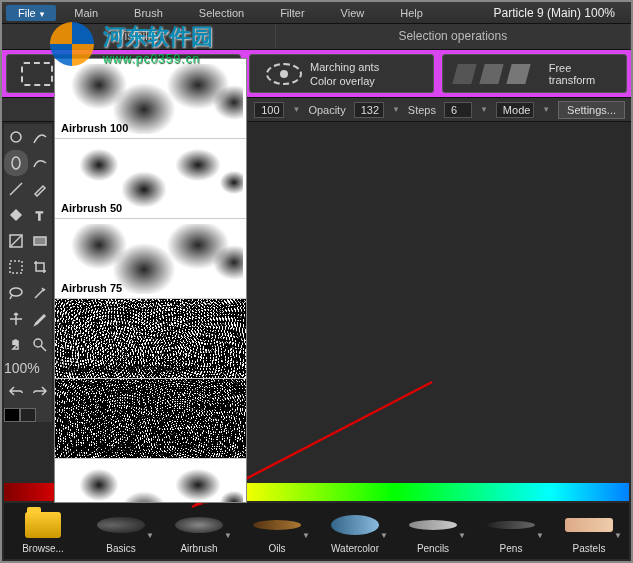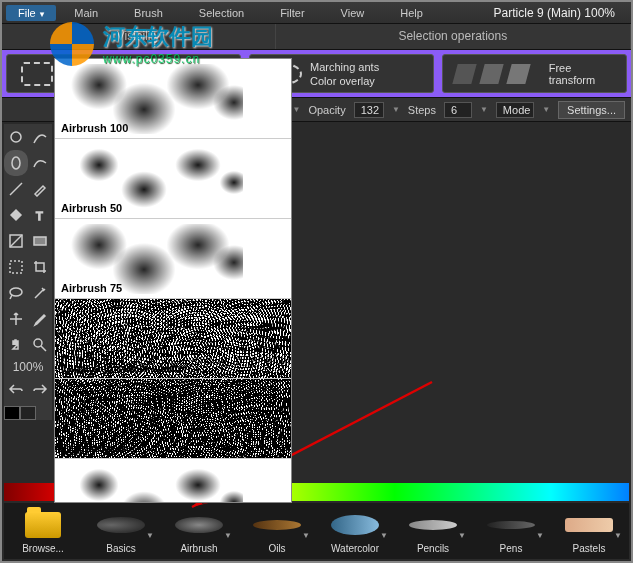--- a/index.html
+++ b/index.html
@@ -4,50 +4,50 @@
 <style>
 *{margin:0;padding:0;box-sizing:border-box;font-family:Tahoma,Arial,sans-serif;font-size:11px;color:#ddd}
 body{background:#2a2a2a;width:633px;height:563px;overflow:hidden;position:relative;border:2px solid #888}
 .menu-bar{height:22px;background:linear-gradient(#3a3a3a,#2f2f2f);display:flex;align-items:center;padding:0 4px;border-bottom:1px solid #111}
 .menu-item{padding:3px 18px;cursor:pointer;color:#ccc}
 .menu-item.file{background:#2a6496;color:#fff;border-radius:2px;padding:2px 12px;position:relative}
 .menu-item.file::after{content:"▾";margin-left:4px;font-size:9px}
 .title-area{margin-left:auto;padding-right:12px;color:#eee;font-size:12px}
 .sub-header{height:26px;background:#353535;display:flex;border-bottom:1px solid #111}
 .sub-header .section{flex:1;text-align:center;padding:5px 0;color:#bbb;border-right:1px solid #444;font-size:12px}
-.ops-row{height:48px;background:#8b5cf6;display:flex;border-bottom:1px solid #111}
+.ops-row{height:48px;background:#d946ef;display:flex;border-bottom:1px solid #111}
 .ops-group{border:1px solid #555;border-radius:3px;margin:4px;display:flex;align-items:center;padding:4px 8px;background:#333}
 .sel-icon{width:32px;height:24px;border:2px dashed #ccc;border-radius:3px;margin:0 6px}
 .eye-icon{width:36px;height:22px;border:2px dashed #ccc;border-radius:50%;margin:0 8px;position:relative}
 .eye-icon::after{content:"";position:absolute;width:8px;height:8px;background:#ccc;border-radius:50%;top:5px;left:12px}
 .vis-labels{display:flex;flex-direction:column;font-size:11px;line-height:14px}
 .trans-icon{width:20px;height:20px;background:#555;margin:0 4px;transform:skewX(-15deg)}
 .options-bar{height:24px;background:#333;display:flex;align-items:center;padding:0 6px;border-bottom:1px solid #111;gap:8px}
 .opt-label{color:#ccc;font-size:11px}
 .opt-val{background:#222;padding:1px 6px;border:1px solid #555;min-width:28px;font-size:11px}
 .opt-drop{color:#888;font-size:8px}
 .btn-settings{background:#444;border:1px solid #666;padding:2px 8px;margin-left:auto;font-size:11px}
 .toolbar{position:absolute;left:2px;top:122px;width:48px;background:#383838;display:flex;flex-direction:column;gap:0}
 .tool-row{display:flex;height:26px}
 .tool{width:24px;height:26px;display:flex;align-items:center;justify-content:center;color:#ccc;font-size:14px}
 .tool svg{width:16px;height:16px;stroke:#ccc;fill:none;stroke-width:1.5}
-.pct-label{font-size:12px;color:#ccc;text-align:center;padding:2px 0}
+.pct-label{font-size:14px;color:#ccc;padding:2px 0}
 .swatches{display:flex;margin-top:4px}
 .swatch{width:16px;height:14px;border:1px solid #666}
 .color-strip{position:absolute;left:2px;bottom:60px;right:2px;height:18px;background:linear-gradient(90deg,#800000,#ff0000,#ff8000,#ffff00,#80ff00,#00ff00,#00ff80,#00ffff,#0080ff)}
 .brush-bar{position:absolute;bottom:2px;left:2px;right:2px;height:56px;background:#1a1a1a;display:flex;align-items:center;padding:0 4px;gap:8px}
 .brush-cat{display:flex;flex-direction:column;align-items:center;width:70px;cursor:pointer;position:relative}
 .brush-cat .icon{height:32px;display:flex;align-items:center;justify-content:center}
 .brush-cat .lbl{font-size:10px;color:#ddd;margin-top:2px}
 .brush-cat .dd{position:absolute;right:2px;bottom:14px;color:#999;font-size:8px}
 .folder-icon{width:36px;height:26px;background:linear-gradient(#ffcc33,#cc9900);border-radius:3px;position:relative}
 .folder-icon::before{content:"";position:absolute;top:-5px;left:2px;width:14px;height:6px;background:#ffcc33;border-radius:2px 2px 0 0}
 .brush-tip{width:48px;height:16px;background:radial-gradient(ellipse at 30% 50%,#666,#333 70%);border-radius:50%;position:relative}
 .brush-tip.narrow{height:10px}
-.popup{position:absolute;left:52px;top:56px;width:238px;height:445px;background:#fff;border:1px solid #888;overflow-y:auto;overflow-x:hidden;z-index:100}
+.popup{position:absolute;left:52px;top:56px;width:193px;height:445px;background:#fff;border:1px solid #888;overflow-y:auto;overflow-x:hidden;z-index:100}
 .popup::-webkit-scrollbar{width:16px;background:#eee}
 .popup::-webkit-scrollbar-thumb{background:#ccc;border:1px solid #999}
 .brush-item{border-bottom:1px solid #ccc;position:relative;height:80px;background:#fff}
 .brush-preview{width:100%;height:100%;position:relative;overflow:hidden}
 .brush-label{position:absolute;bottom:4px;left:6px;color:#000;font-size:11px;font-weight:bold;z-index:2}
 .stroke-soft{position:absolute;width:180px;height:70px;top:5px;left:8px}
 .stroke-soft::before{content:"";position:absolute;width:100%;height:100%;background:radial-gradient(ellipse 40px 35px at 20% 30%,rgba(0,0,0,.85),transparent 70%),radial-gradient(ellipse 45px 38px at 45% 65%,rgba(0,0,0,.85),transparent 70%),radial-gradient(ellipse 45px 35px at 75% 30%,rgba(0,0,0,.85),transparent 70%),radial-gradient(ellipse 30px 25px at 95% 55%,rgba(0,0,0,.85),transparent 70%)}
 .stroke-med::before{background:radial-gradient(ellipse 30px 25px at 20% 30%,rgba(0,0,0,.9),transparent 65%),radial-gradient(ellipse 35px 28px at 45% 65%,rgba(0,0,0,.9),transparent 65%),radial-gradient(ellipse 35px 25px at 75% 30%,rgba(0,0,0,.9),transparent 65%),radial-gradient(ellipse 22px 18px at 95% 55%,rgba(0,0,0,.9),transparent 65%)}
 .spatter{background:repeating-radial-gradient(circle at 10% 20%,#000 0,#000 .5px,transparent 1px,transparent 3px),repeating-radial-gradient(circle at 60% 70%,#000 0,#000 .5px,transparent 1px,transparent 2.5px),repeating-radial-gradient(circle at 30% 80%,#111 0,#111 .5px,transparent 1px,transparent 3px),repeating-radial-gradient(circle at 80% 30%,#000 0,#000 .5px,transparent 1px,transparent 2.8px),#eee;filter:contrast(1.8)}
 .spatter2{background:repeating-radial-gradient(circle at 15% 25%,#000 0,#000 .6px,transparent 1px,transparent 2.5px),repeating-radial-gradient(circle at 65% 75%,#000 0,#000 .6px,transparent 1px,transparent 2.2px),repeating-radial-gradient(circle at 35% 85%,#111 0,#111 .6px,transparent 1px,transparent 2.6px),repeating-radial-gradient(circle at 85% 35%,#000 0,#000 .6px,transparent 1px,transparent 2.4px),#ccc;filter:contrast(2)}

